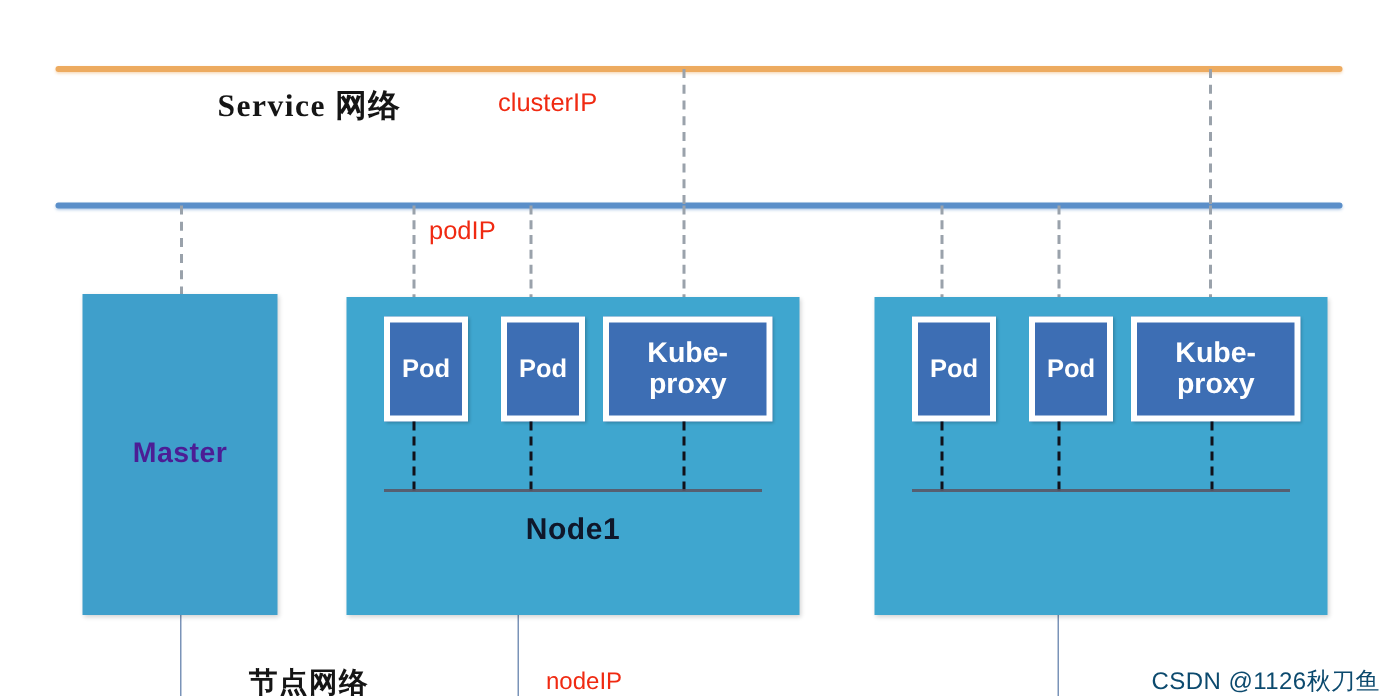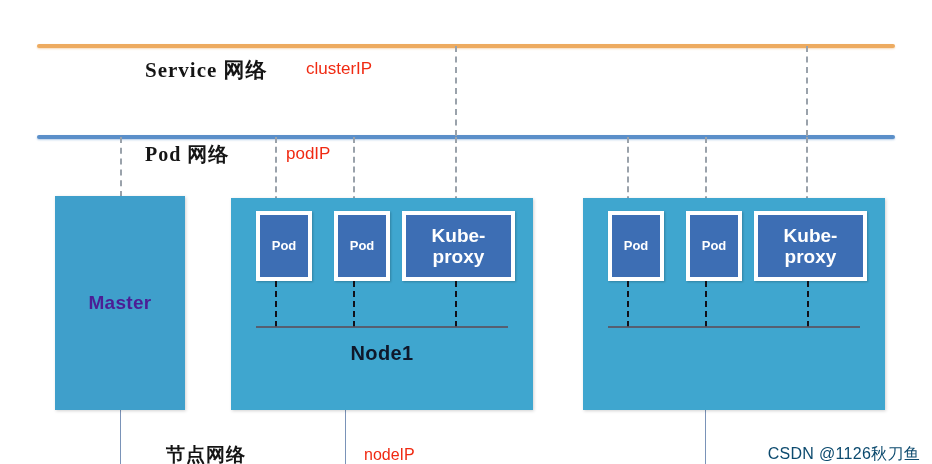--- a/index.html
+++ b/index.html
@@ -74,21 +74,21 @@
     font-size: 19px;
   }
 
   .ip-label {
     position: absolute;
     white-space: nowrap;
     color: #f02a12;
     font-family: "Liberation Sans", sans-serif;
     font-size: 17px;
   }
-  .ip-cluster { left: 306px; top: 47px; }
+  .ip-cluster { left: 332px; top: 47px; }
   .ip-pod     { left: 286px; top: 132px; }
   .ip-node    { left: 364px; top: 434px; font-size: 16px; }
 
   
   .dashed-v {
     position: absolute;
     width: 0;
     border-left: 2px dashed #9aa2ab;
   }
 
@@ -164,21 +164,21 @@
     text-align: center;
     color: #ffffff;
     font-weight: bold;
     line-height: 1.12;
     box-shadow: 1px 1px 2px rgba(0,0,0,0.22);
   }
   .unit-pod {
     top: 13px;
     width: 56px;
     height: 70px;
-    font-size: 13px;
+    font-size: 17px;
   }
   .unit-proxy {
     top: 13px;
     width: 113px;
     height: 70px;
     font-size: 19px;
   }
 
   
   .unit-stub {
@@ -205,21 +205,20 @@
 
 <div id="canvas">
 
   <div class="rail rail-service"></div>
   <div class="rail rail-pod"></div>
   <div class="rail rail-node"></div>
 
   <div class="band-label label-service">Service 网络</div>
   <div class="ip-label ip-cluster">clusterIP</div>
 
-  <div class="band-label label-pod">Pod 网络</div>
   <div class="ip-label ip-pod">podIP</div>
 
   <div class="band-label label-nodenet">节点网络</div>
   <div class="ip-label ip-node">nodeIP</div>
 
   <div class="dashed-v" style="left:455px; top:34px; height:90px;"></div>
   <div class="dashed-v" style="left:806px; top:34px; height:90px;"></div>
 
   <div class="dashed-v" style="left:120px; top:125px; height:60px;"></div>
   <div class="dashed-v" style="left:275px; top:125px; height:75px;"></div>

